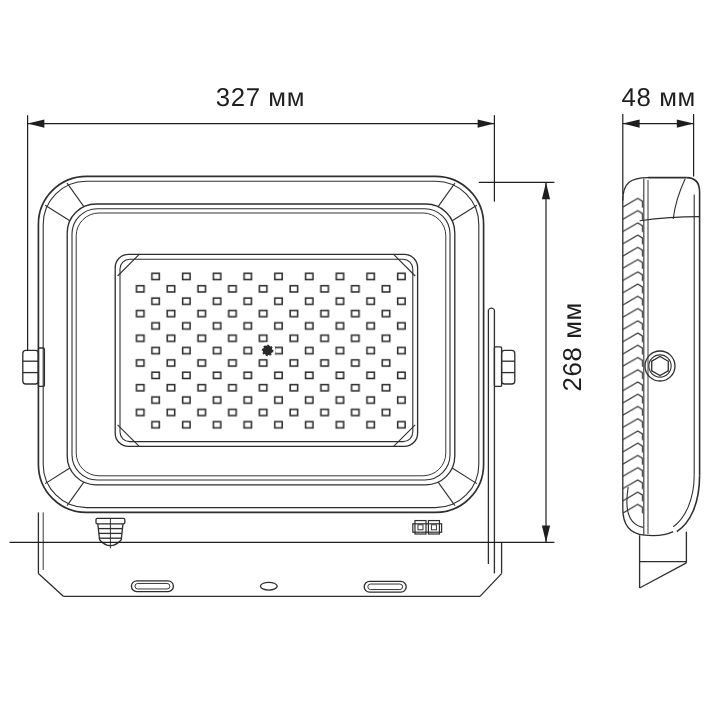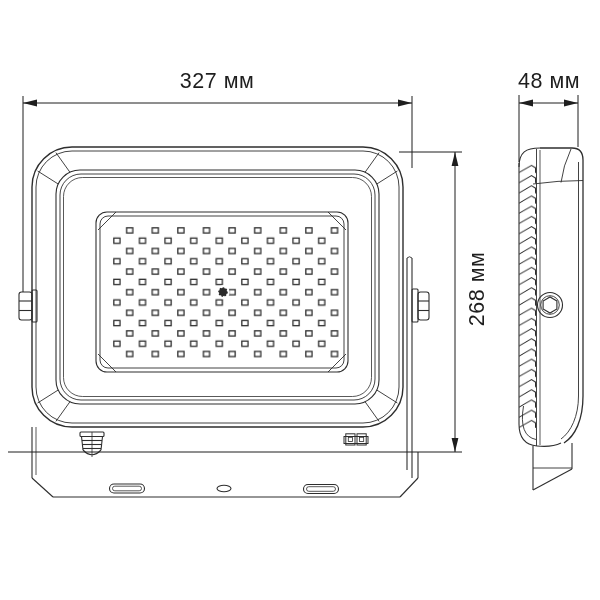--- a/index.html
+++ b/index.html
@@ -1,17 +1,17 @@
 <!DOCTYPE html>
 <html><head>
 <meta charset="utf-8">
 <style>
   html,body{margin:0;padding:0;background:#ffffff;}
   .stage{position:relative;width:600px;height:600px;background:#fff;overflow:hidden;
-         font-family:"Liberation Sans","DejaVu Sans",sans-serif;border-radius:13px;}
+         font-family:"Liberation Sans","DejaVu Sans",sans-serif;}
   svg{display:block;}
   .dim-text{font-family:"Liberation Sans","DejaVu Sans",sans-serif;
             font-size:21.5px;fill:#1e1e1e;letter-spacing:0.5px;}
 </style>
 </head>
 <body>
 
 <div class="stage">
 <svg width="600" height="600" viewBox="0 0 600 600">
   <defs>

